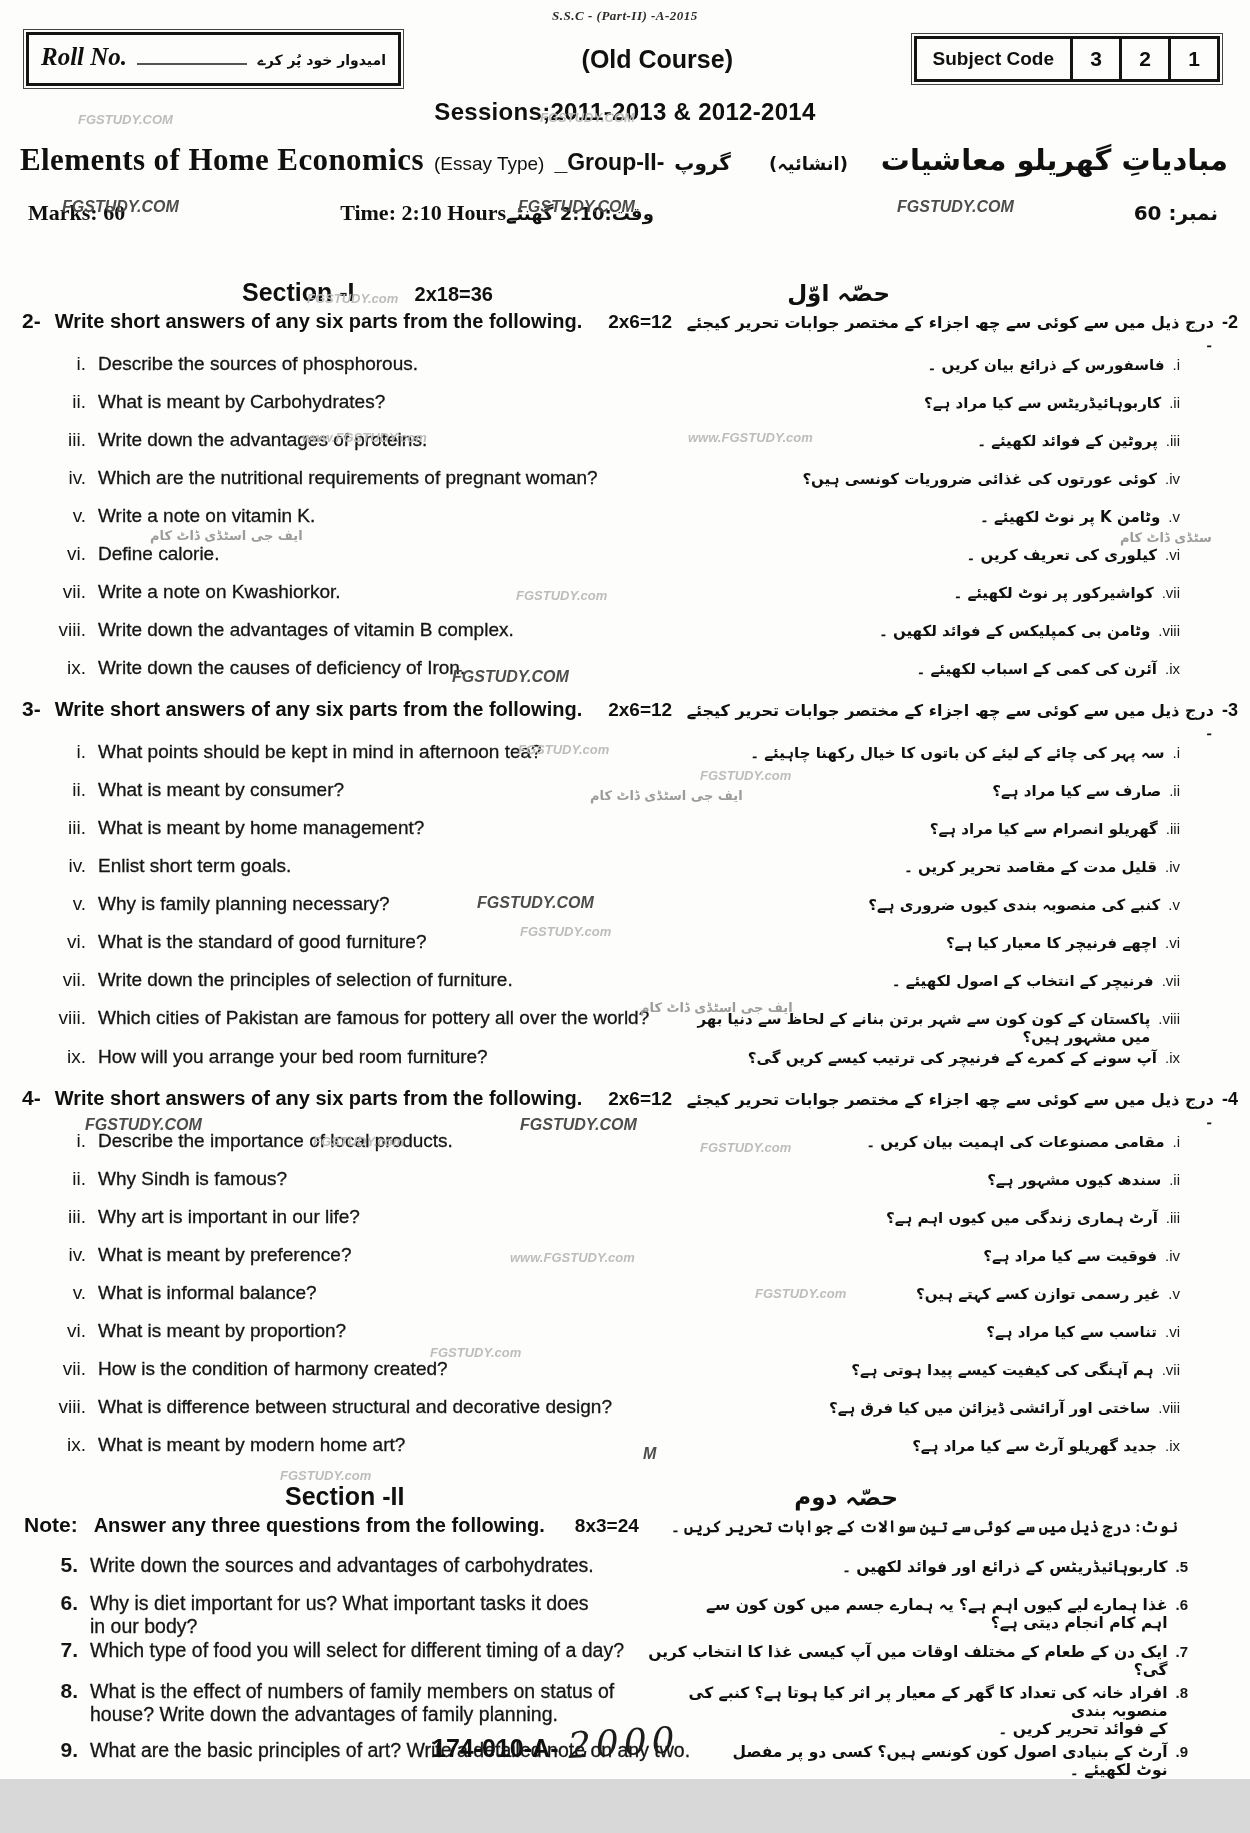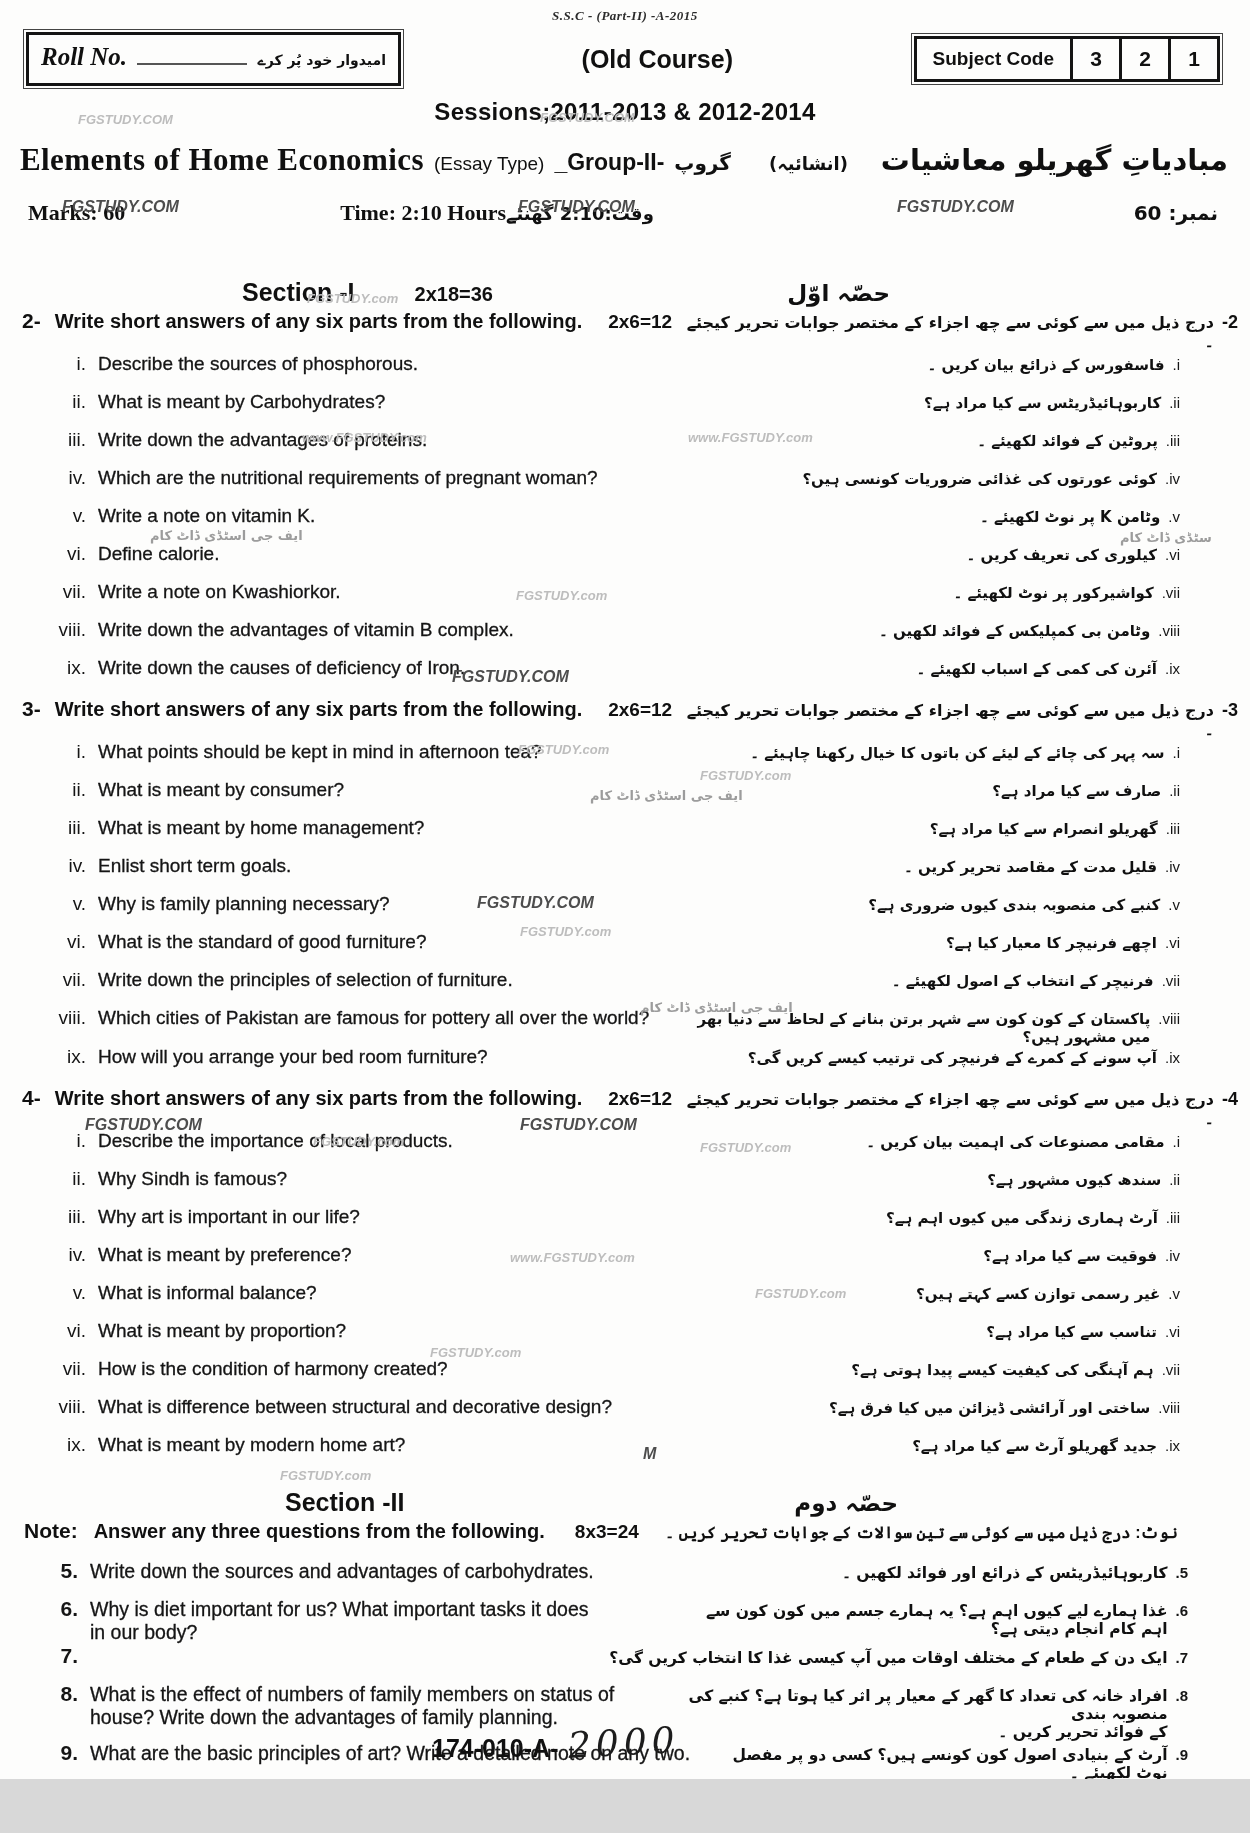--- a/index.html
+++ b/index.html
@@ -39,21 +39,21 @@
   .time-wrap{margin-left:215px;display:flex;align-items:baseline;}
   .time-en{font:bold 22px "Liberation Serif",serif;}
   .time-ur{font-size:18px;font-weight:bold;}
   .marks-ur{flex:1;text-align:right;font-size:20px;font-weight:bold;}
 
   .section-row{display:flex;align-items:baseline;margin:0 30px;}
   .sr1{margin-top:52px;}
   .sec-title{font:bold 25px "Liberation Sans",sans-serif;margin-left:212px;}
   .sec-marks{font:bold 20px "Liberation Sans",sans-serif;margin-left:60px;}
   .sec-ur{font-size:23px;font-weight:bold;margin-left:auto;margin-right:330px;}
-  .sr2{margin-top:16px;}
+  .sr2{margin-top:10px;}
   .sr2 .sec-title{margin-left:255px;}
   .sr2 .sec-ur{margin-right:322px;}
 
   .q-header-row{display:flex;align-items:baseline;margin:2px 12px 2px 22px;min-height:40px;}
   .q-head-en{display:flex;align-items:baseline;white-space:nowrap;}
   .q-num-en{font:bold 21px "Liberation Sans",sans-serif;margin-right:14px;}
   .q-num-en::after{content:"-";}
   .q-head-text{font:bold 20px "Liberation Sans",sans-serif;}
   .q-marks{font:bold 19px "Liberation Sans",sans-serif;margin-left:26px;}
   .q-head-ur{flex:1;display:flex;justify-content:flex-end;align-items:baseline;gap:8px;}
@@ -71,21 +71,21 @@
   .item-ur-text{font-family:"DejaVu Sans",sans-serif;direction:rtl;unicode-bidi:isolate;
                 font-size:15px;font-weight:bold;text-align:right;white-space:pre-line;}
   .item-ur-num{font-size:15px;color:#151515;}
   .item-ur-num::before{content:".";}
 
   .note-row{display:flex;align-items:baseline;margin:2px 14px 0 24px;min-height:40px;}
   .note-label{font:bold 21px "Liberation Sans",sans-serif;margin-right:16px;white-space:nowrap;}
   .note-text{font:bold 20px "Liberation Sans",sans-serif;white-space:nowrap;}
   .note-marks{font:bold 19px "Liberation Sans",sans-serif;margin-left:30px;}
   .note-ur{flex:1;display:flex;justify-content:flex-end;}
-  .note-ur-text{font-family:Liberation Sans, sans-serif;direction:rtl;unicode-bidi:isolate;
+  .note-ur-text{font-family:Liberation Serif, serif;direction:rtl;unicode-bidi:isolate;
                 font-size:16px;font-weight:bold;text-align:right;margin-right:58px;}
 
   .s2 .item-num{font-weight:bold;font-size:21px;width:54px;}
   .s2 .item-text{font-size:19.5px;}
   .s2 .item-ur{margin-right:62px;}
   .s2 .item-ur-text{font-size:15.5px;}
   .s2 .item-ur-num{font-weight:bold;}
 
   .footer{position:absolute;bottom:14px;left:432px;display:flex;align-items:baseline;gap:10px;}
   .footer-code{font:bold 25px "Liberation Sans",sans-serif;}
@@ -485,20 +485,21 @@
         </span>
         <span class="item-ur">
           <span class="item-ur-text">غذا ہمارے لیے کیوں اہم ہے؟ یہ ہمارے جسم میں کون کون سے
 اہم کام انجام دیتی ہے؟</span>
           <span class="item-ur-num">6</span>
         </span>
       </div>
       <div class="item-row">
         <span class="item-en">
           <span class="item-num">7</span>
+          <span class="item-text">Which type of food you will select for different timing of a day?</span>
         </span>
         <span class="item-ur">
           <span class="item-ur-text">ایک دن کے طعام کے مختلف اوقات میں آپ کیسی غذا کا انتخاب کریں گی؟</span>
           <span class="item-ur-num">7</span>
         </span>
       </div>
       <div class="item-row">
         <span class="item-en">
           <span class="item-num">8</span>
           <span class="item-text">What is the effect of numbers of family members on status of

